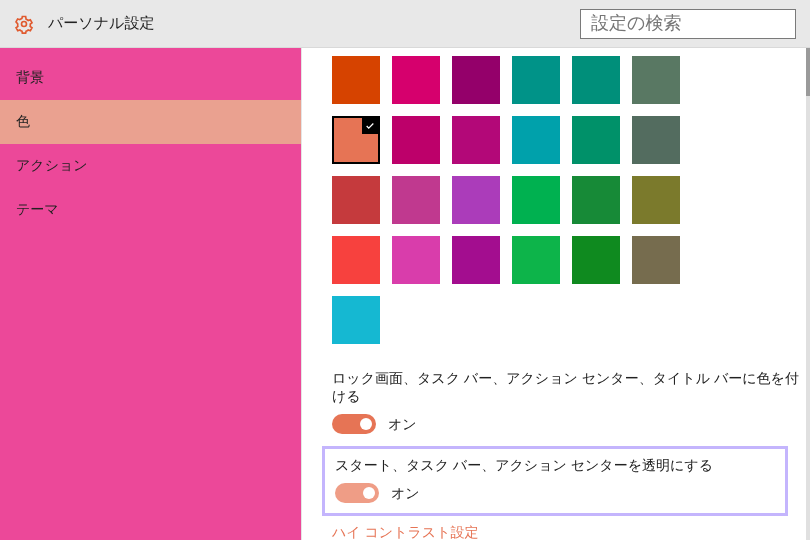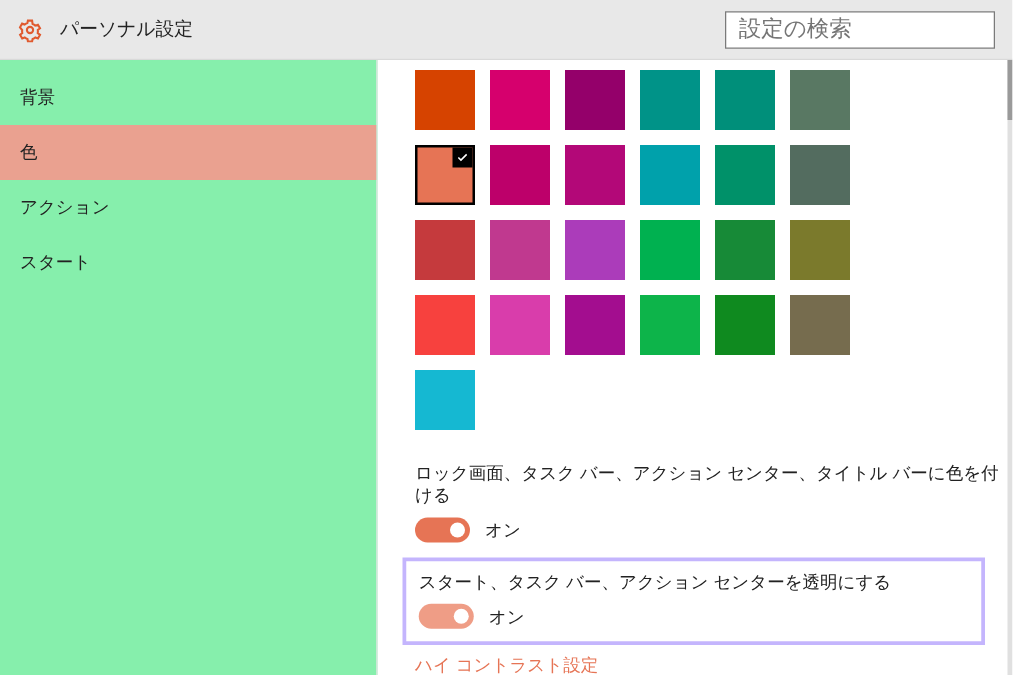--- a/index.html
+++ b/index.html
@@ -5,21 +5,21 @@
   * { box-sizing: border-box; font-family: "Yu Gothic UI", "Meiryo", sans-serif; }
   html, body { margin:0; padding:0; width:810px; height:540px; background:#fff; overflow:hidden; font-size:14px; color:#222; }
   .topbar { height:48px; background:#e8e8e8; display:flex; align-items:center; padding:0 14px 0 14px; border-bottom:1px solid #d9d9d9; }
   .topbar .gear { width:20px; height:20px; flex:0 0 auto; color:#e05a2f; margin-right:14px; }
   .topbar .title { flex:0 0 auto; font-size:15px; color:#222; }
   .search-wrap { margin-left:auto; display:flex; align-items:center; }
   .search { width:216px; height:30px; border:1px solid #7a7a7a; background:#fff; display:flex; align-items:center; padding:0 8px; }
   .search input { border:none; outline:none; flex:1; font-size:18px; color:#666; background:transparent; }
   .search .sicon { width:14px; height:14px; color:#666; }
   .body { position:absolute; top:48px; left:0; right:0; bottom:0; display:flex; }
-  .sidebar { width:302px; background:#86efac; border-right:1px solid #e5e5e5; padding-top:8px; }
+  .sidebar { width:302px; background:#ec4899; border-right:1px solid #e5e5e5; padding-top:8px; }
   .sidebar-item { height:44px; display:flex; align-items:center; padding-left:16px; cursor:default; font-size:14px; color:#222; }
   .sidebar-item.selected { background:#eaa190; }
   .main { flex:1; position:relative; overflow:hidden; padding-right:6px; }
   .scrollbar { position:absolute; top:0; right:0; width:4px; height:492px; background:#e0e0e0; }
   .scrollbar .knob { position:absolute; top:0; right:0; width:4px; height:48px; background:#9a9a9a; }
   .swatches { padding:8px 0 0 30px; }
   .row { display:flex; }
   .swatch { width:48px; height:48px; margin:0 12px 12px 0; position:relative; }
   .swatch.sel { border:2px solid #000; width:48px; height:48px; }
   .check-corner { position:absolute; top:0; right:0; width:16px; height:16px; background:#000; display:flex; align-items:center; justify-content:center; }
@@ -56,21 +56,21 @@
       </span>
     </div>
   </div>
 </div>
 
 <div class="body">
   <div class="sidebar" id="sidebar">
       <div class="sidebar-item">背景</div>
       <div class="sidebar-item selected">色</div>
       <div class="sidebar-item">アクション</div>
-      <div class="sidebar-item">スタート</div>
+      <div class="sidebar-item">テーマ</div>
     </div>
 
   <div class="main">
     <div class="swatches" id="swatches">
         <div class="row">
           <div class="swatch" style="background: rgb(214, 67, 0);"></div>
           <div class="swatch" style="background: rgb(214, 0, 109);"></div>
           <div class="swatch" style="background: rgb(148, 0, 106);"></div>
           <div class="swatch" style="background: rgb(0, 147, 136);"></div>
           <div class="swatch" style="background: rgb(0, 143, 122);"></div>

